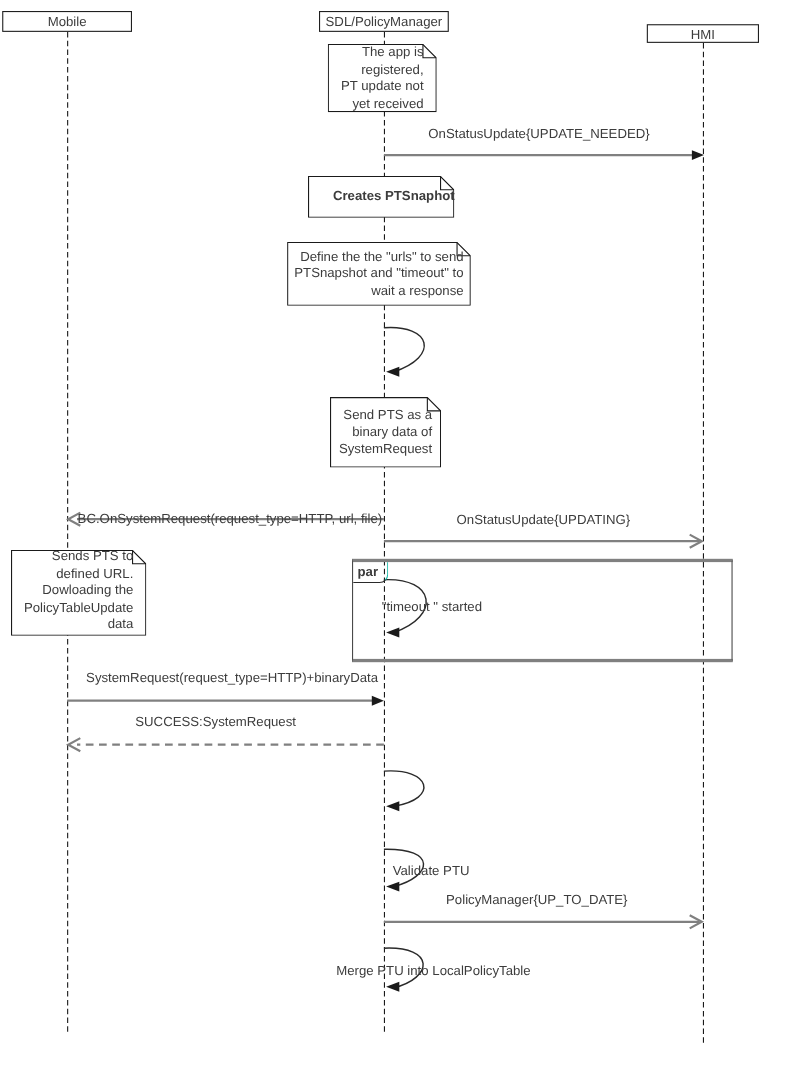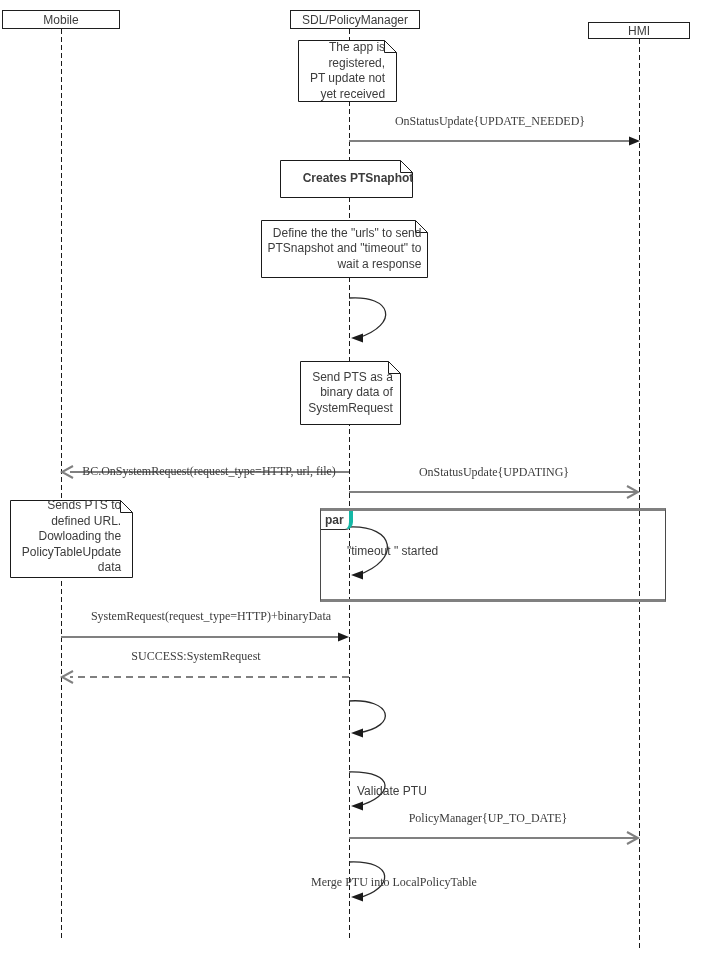--- a/index.html
+++ b/index.html
@@ -35,35 +35,35 @@
     width: 100%; height: 100%;
     display: flex; align-items: center; justify-content: center;
     text-align: right; white-space: pre-line;
     font-size: 12px; line-height: 15.5px;
   }
 
   .msg-label {
     position: absolute; z-index: 3;
     font-size: 12px; white-space: nowrap;
   }
-  .msg-label.center { transform: translateX(-50%); font-family: Liberation Serif, serif; }
+  .msg-label.center { transform: translateX(-50%); }
 
   .par-box {
     position: absolute; z-index: 2;
     left: 320px; top: 508px; width: 346px; height: 94px;
     border-top: 3px solid #808080;
     border-bottom: 3px solid #808080;
     border-left: 1px solid #4a4a4a;
     border-right: 1px solid #4a4a4a;
     background: transparent;
   }
   .par-label {
     position: absolute; left: 0; top: 0;
     width: 32px; height: 19px;
-    border-right: 4px solid #14b8a6;
+    border-right: 1px solid #14b8a6;
     border-bottom: 1px solid #2a2a2a;
     border-bottom-right-radius: 8px;
     font-weight: bold; font-size: 12px;
     padding: 2px 0 0 4px;
   }
 </style>
 </head>
 <body>
 
 <svg class="layer" width="721" height="971" viewBox="0 0 721 971">
@@ -102,21 +102,21 @@
   <line class="msg-line" x1="349" y1="838" x2="636" y2="838"></line>
   <polyline class="open-head" points="627,832 638,838 627,844"></polyline>
 
   <path class="loop-path" d="M349,862 C396,860 394,889 358,898"></path>
   <polygon class="filled-head" points="351,897 363,892.5 363,901.5"></polygon>
 </svg>
 
 <div class="actor u" style="left:2px; top:10px; width:118px; height:19px;">
   <span>Mobile</span>
 </div>
-<div class="actor u" style="left:290px; top:10px; width:130px; height:19px;">
+<div class="actor u" style="left:290px; top:10px; width:118px; height:19px;">
   <span>SDL/PolicyManager</span>
 </div>
 <div class="actor" style="left:588px; top:22px; width:102px; height:17px;">
   <span>HMI</span>
 </div>
 
 <div class="par-box">
   <div class="par-label">par</div>
 </div>
 

